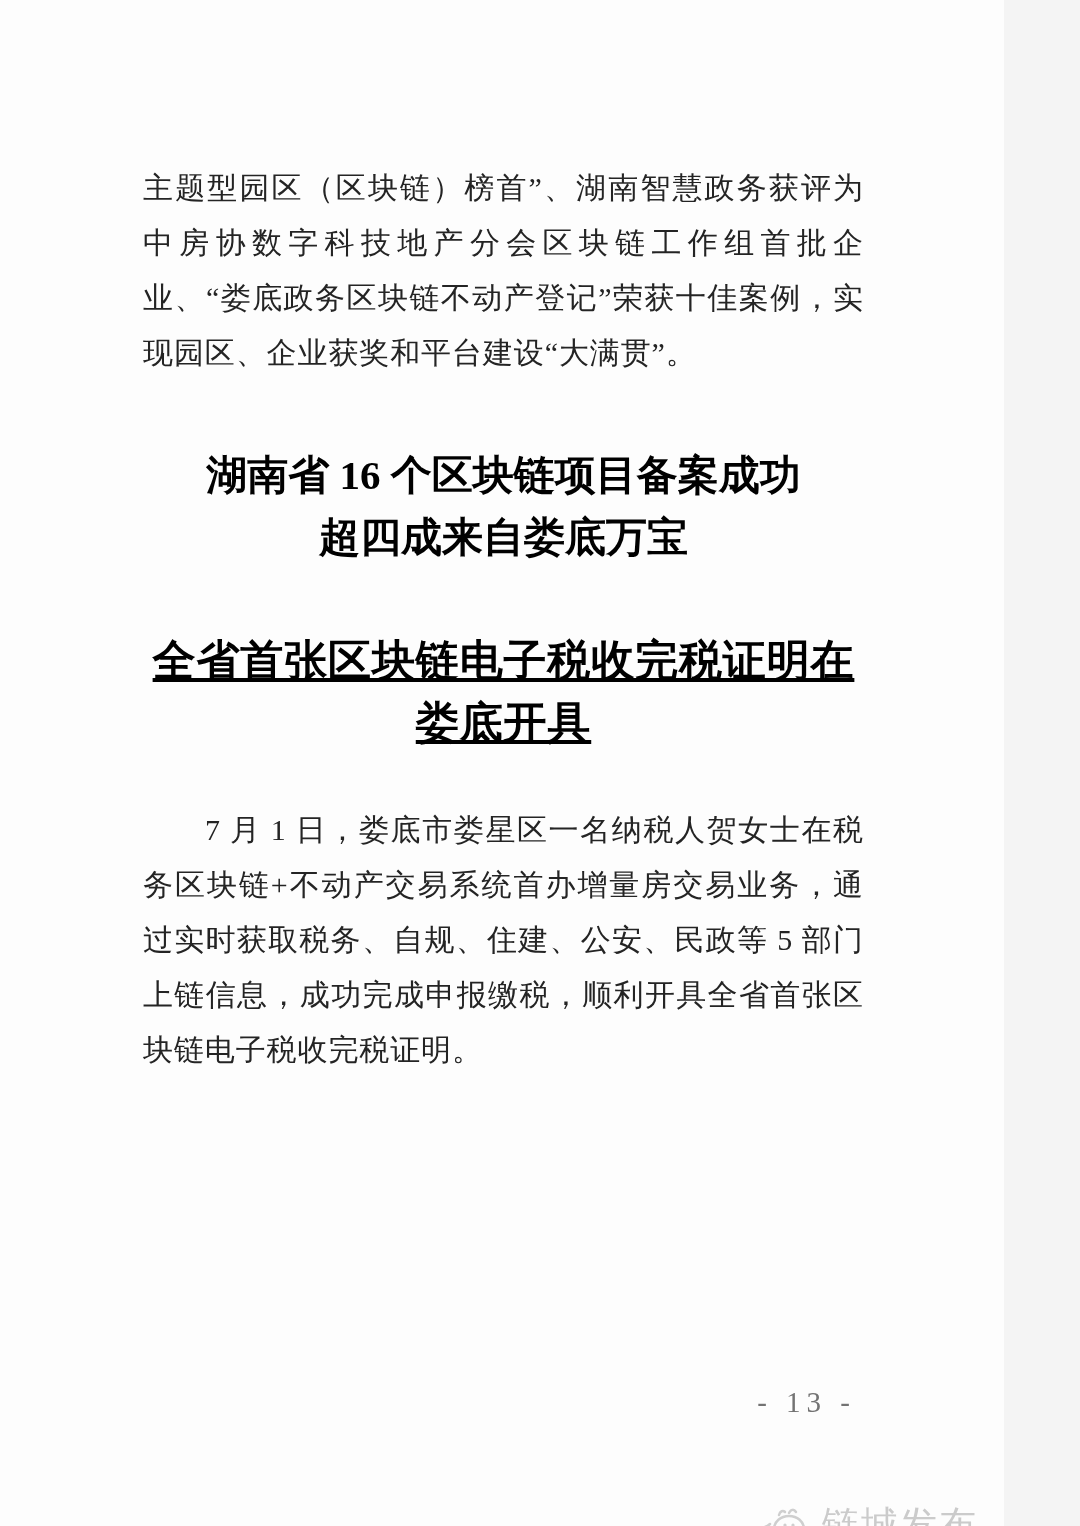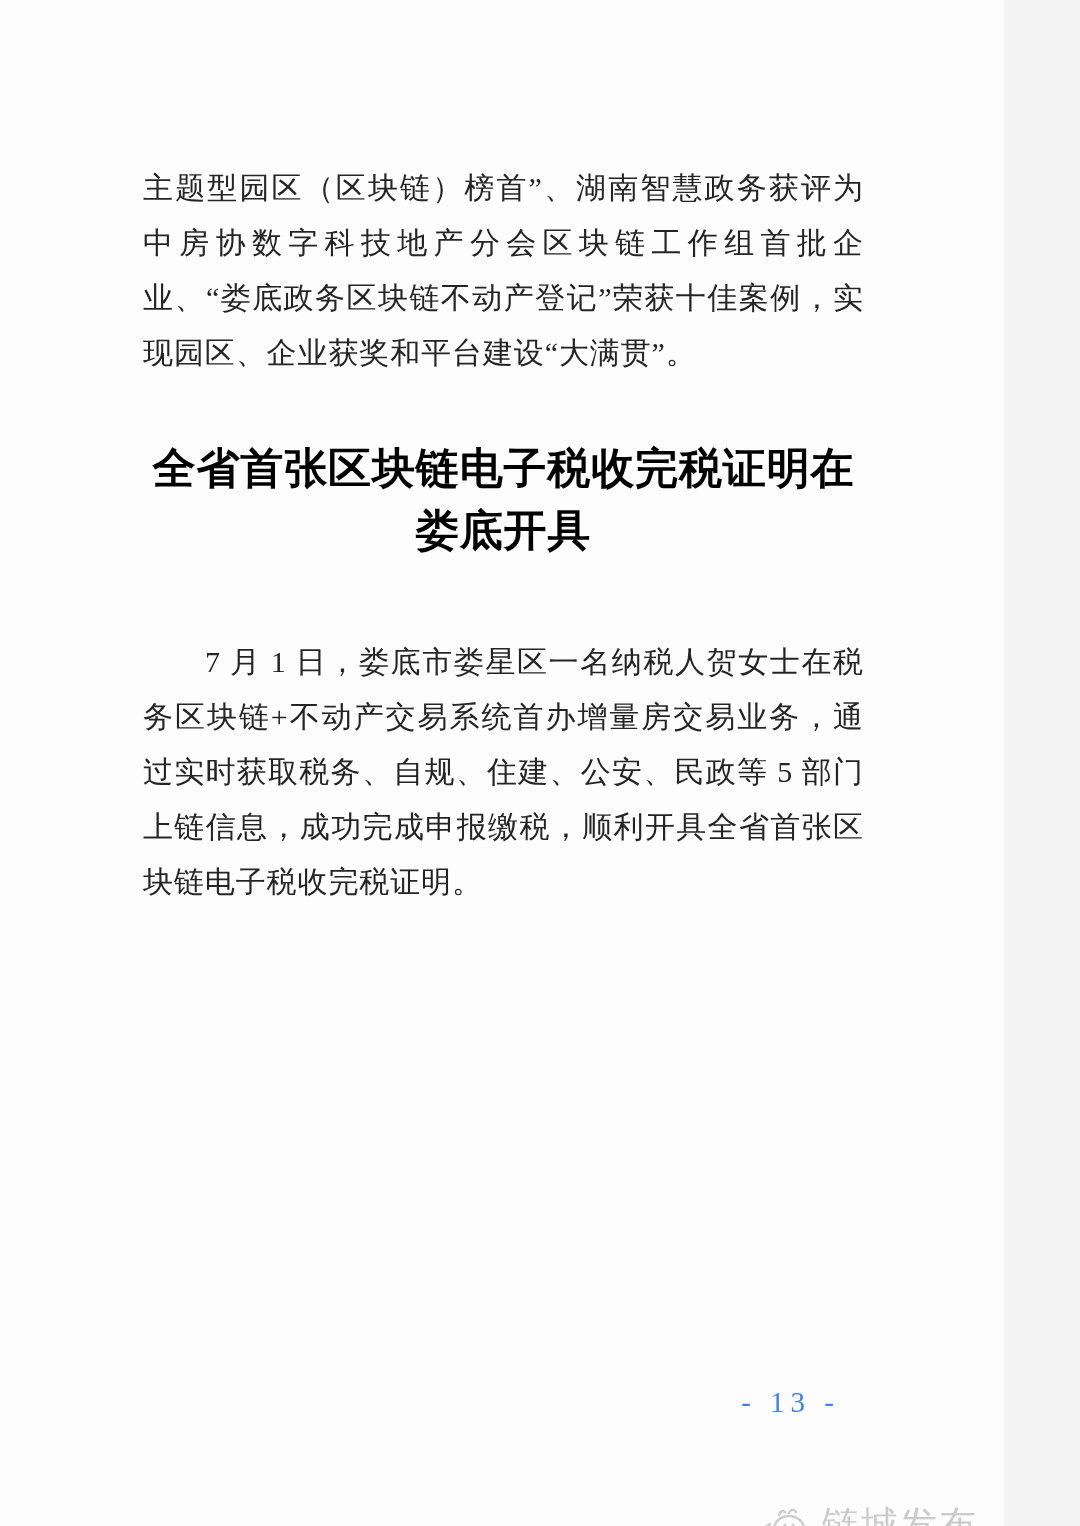--- a/index.html
+++ b/index.html
@@ -28,28 +28,28 @@
     color: #242424;
   }
   .para.indent { text-indent: 62px; }
   .heading {
     font-weight: bold;
     text-align: center;
     color: #000;
   }
   .heading-1 { margin: 64px 0 62px; }
   .heading-1 .heading-line { font-size: 41px; line-height: 62px; }
-  .heading-2 { margin: 58px 0 72px; }
+  .heading-2 { margin: 58px 0 48px; text-decoration: underline; }
   .heading-2 .heading-line { font-size: 43px; line-height: 62px; letter-spacing: 0.02em; }
   .footer-page-number {
     position: absolute;
-    top: 1386px; right: 164px;
+    top: 1386px; right: 148px;
     font-size: 29px;
     letter-spacing: 6px;
-    color: #3b82f6;
+    color: #737373;
   }
   .watermark {
     position: absolute;
     top: 1500px; right: 26px;
     display: flex;
     align-items: center;
     gap: 8px;
     color: #cbcbcb;
     font-family: "Liberation Sans", "DejaVu Sans", sans-serif;
     font-size: 37px;
@@ -58,20 +58,24 @@
   }
   .watermark svg { display: block; }
 </style>
 </head>
 <body>
 
 <div class="page">
 
   <div class="content" id="doc-body">
       <p class="para">主题型园区（区块链）榜首”、湖南智慧政务获评为中房协数字科技地产分会区块链工作组首批企业、“娄底政务区块链不动产登记”荣获十佳案例，实现园区、企业获奖和平台建设“大满贯”。</p>
+      <div class="heading heading-1">
+        <div class="heading-line">湖南省 16 个区块链项目备案成功</div>
+        <div class="heading-line">超四成来自娄底万宝</div>
+      </div>
       <div class="heading heading-2">
         <div class="heading-line">全省首张区块链电子税收完税证明在娄底开具</div>
       </div>
       <p class="para indent">7 月 1 日，娄底市娄星区一名纳税人贺女士在税务区块链+不动产交易系统首办增量房交易业务，通过实时获取税务、自规、住建、公安、民政等 5 部门上链信息，成功完成申报缴税，顺利开具全省首张区块链电子税收完税证明。</p>
     </div>
 
   <div class="footer-page-number">- 13 -</div>
 
   <div class="watermark">
     <span>

